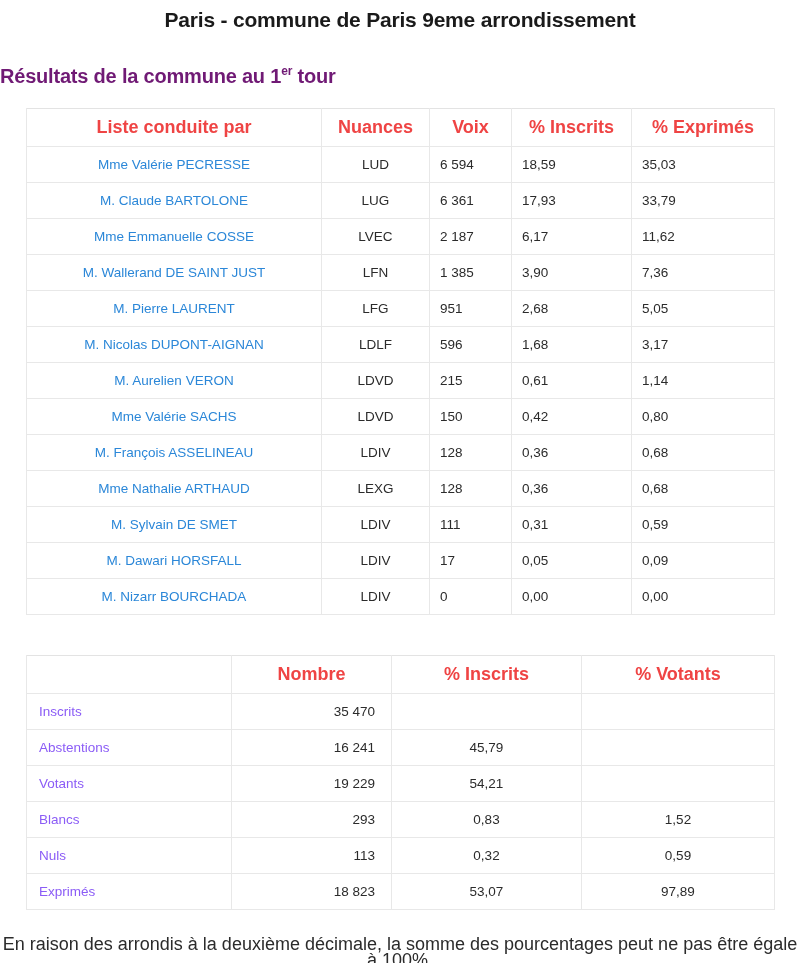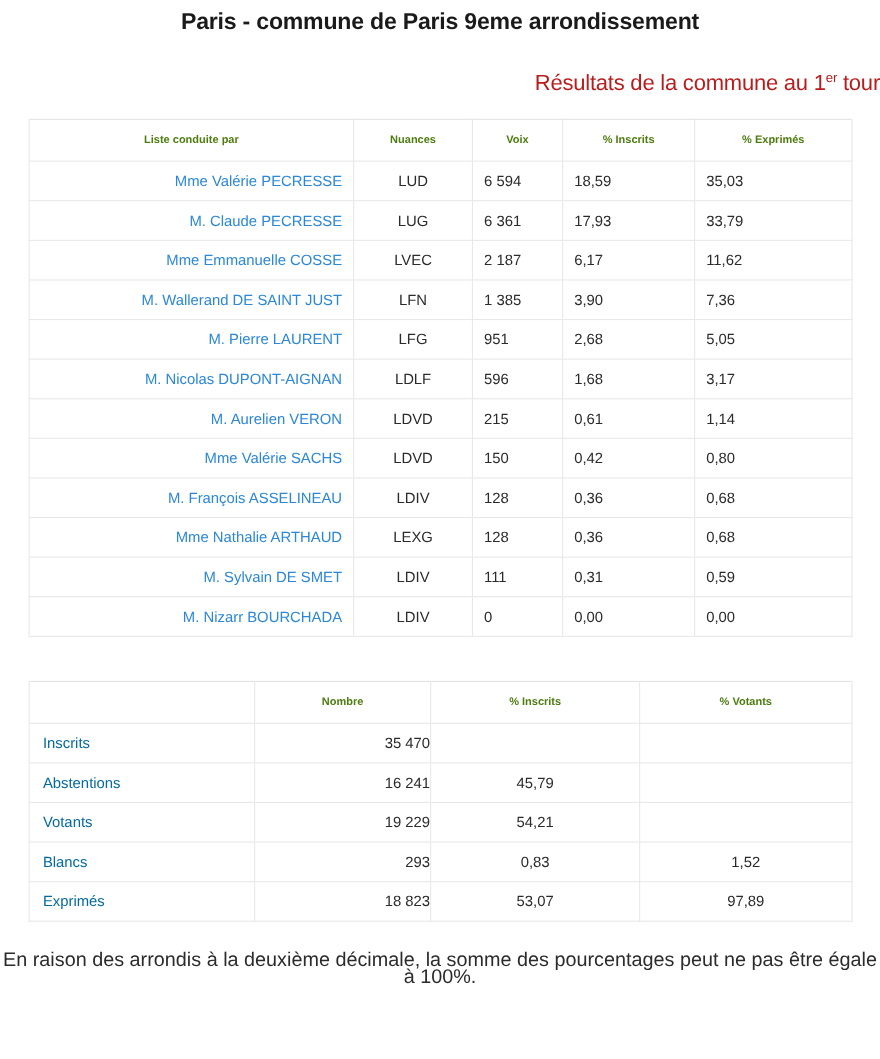--- a/index.html
+++ b/index.html
@@ -27,24 +27,24 @@
     text-align: center;
     font-size: 21px;
     font-weight: bold;
     color: #1a1a1a;
     letter-spacing: -0.2px;
     margin: 0;
     padding-top: 7px;
     line-height: 26px;
   }
   .title-sub {
-    text-align: right;
+    text-align: left;
     font-size: 20px;
-    font-weight: normal;
-    color: #b91c1c;
+    font-weight: bold;
+    color: #701a75;
     letter-spacing: -0.2px;
     margin: 0;
     padding-top: 30px;
     line-height: 26px;
   }
   .title-sub sup {
     font-size: 12px;
     vertical-align: super;
     line-height: 0;
   }
@@ -67,50 +67,50 @@
     font-size: 13.5px;
     font-weight: normal;
     color: #2b2b2b;
     padding: 0 10px;
     height: 36px;
     vertical-align: middle;
     box-sizing: border-box;
   }
   table.grid th {
     font-weight: bold;
-    font-size: 10px;
-    color: #4d7c0f;
+    font-size: 18px;
+    color: #ef4444;
     text-align: center;
     height: 38px;
   }
   table.grid tr:first-child th { border-top: none; }
 
   
   .t1 col.c-name  { width: 295px; }
   .t1 col.c-nuance{ width: 108px; }
   .t1 col.c-voix  { width: 82px; }
   .t1 col.c-ins   { width: 120px; }
   .t1 col.c-exp   { width: 143px; }
 
   .t1 td.name {
-    text-align: right;
+    text-align: center;
     color: #2b87d8;
   }
   .t1 td.nuance { text-align: center; }
   .t1 td.voix   { padding-right: 16px; }
   .t1 td.pct    { text-align: left; }
 
   
   .t2 col.c-lab  { width: 205px; }
   .t2 col.c-num  { width: 160px; }
   .t2 col.c-ins  { width: 190px; }
   .t2 col.c-vot  { width: 193px; }
 
-  .t2 td.lab { text-align: left; padding-left: 12px; color: #0369a1; }
-  .t2 td.num { text-align: right; padding-right: 0; }
+  .t2 td.lab { text-align: left; padding-left: 12px; color: #8b5cf6; }
+  .t2 td.num { text-align: right; padding-right: 16px; }
   .t2 td.pct { text-align: center; }
   .t2 th.blank { border-top: none; }
 
   .gap-tables { height: 40px; }
 
   .footnote {
     text-align: center;
     font-size: 18px;
     color: #2b2b2b;
     padding-top: 26px;
@@ -146,21 +146,21 @@
       </thead>
       <tbody id="t1-body">
           <tr>
             <td class="name">Mme Valérie PECRESSE</td>
             <td class="nuance">LUD</td>
             <td class="voix">6 594</td>
             <td class="pct">18,59</td>
             <td class="pct">35,03</td>
           </tr>
           <tr>
-            <td class="name">M. Claude PECRESSE</td>
+            <td class="name">M. Claude BARTOLONE</td>
             <td class="nuance">LUG</td>
             <td class="voix">6 361</td>
             <td class="pct">17,93</td>
             <td class="pct">33,79</td>
           </tr>
           <tr>
             <td class="name">Mme Emmanuelle COSSE</td>
             <td class="nuance">LVEC</td>
             <td class="voix">2 187</td>
             <td class="pct">6,17</td>
@@ -214,20 +214,27 @@
             <td class="voix">128</td>
             <td class="pct">0,36</td>
             <td class="pct">0,68</td>
           </tr>
           <tr>
             <td class="name">M. Sylvain DE SMET</td>
             <td class="nuance">LDIV</td>
             <td class="voix">111</td>
             <td class="pct">0,31</td>
             <td class="pct">0,59</td>
+          </tr>
+          <tr>
+            <td class="name">M. Dawari HORSFALL</td>
+            <td class="nuance">LDIV</td>
+            <td class="voix">17</td>
+            <td class="pct">0,05</td>
+            <td class="pct">0,09</td>
           </tr>
           <tr>
             <td class="name">M. Nizarr BOURCHADA</td>
             <td class="nuance">LDIV</td>
             <td class="voix">0</td>
             <td class="pct">0,00</td>
             <td class="pct">0,00</td>
           </tr>
         </tbody>
     </table>
@@ -270,20 +277,26 @@
             <td class="pct">54,21</td>
             <td class="pct"></td>
           </tr>
           <tr>
             <td class="lab">Blancs</td>
             <td class="num">293</td>
             <td class="pct">0,83</td>
             <td class="pct">1,52</td>
           </tr>
           <tr>
+            <td class="lab">Nuls</td>
+            <td class="num">113</td>
+            <td class="pct">0,32</td>
+            <td class="pct">0,59</td>
+          </tr>
+          <tr>
             <td class="lab">Exprimés</td>
             <td class="num">18 823</td>
             <td class="pct">53,07</td>
             <td class="pct">97,89</td>
           </tr>
         </tbody>
     </table>
   </div>
 
   <div class="footnote">En raison des arrondis à la deuxième décimale, la somme des pourcentages peut ne pas être égale à 100%.</div>

